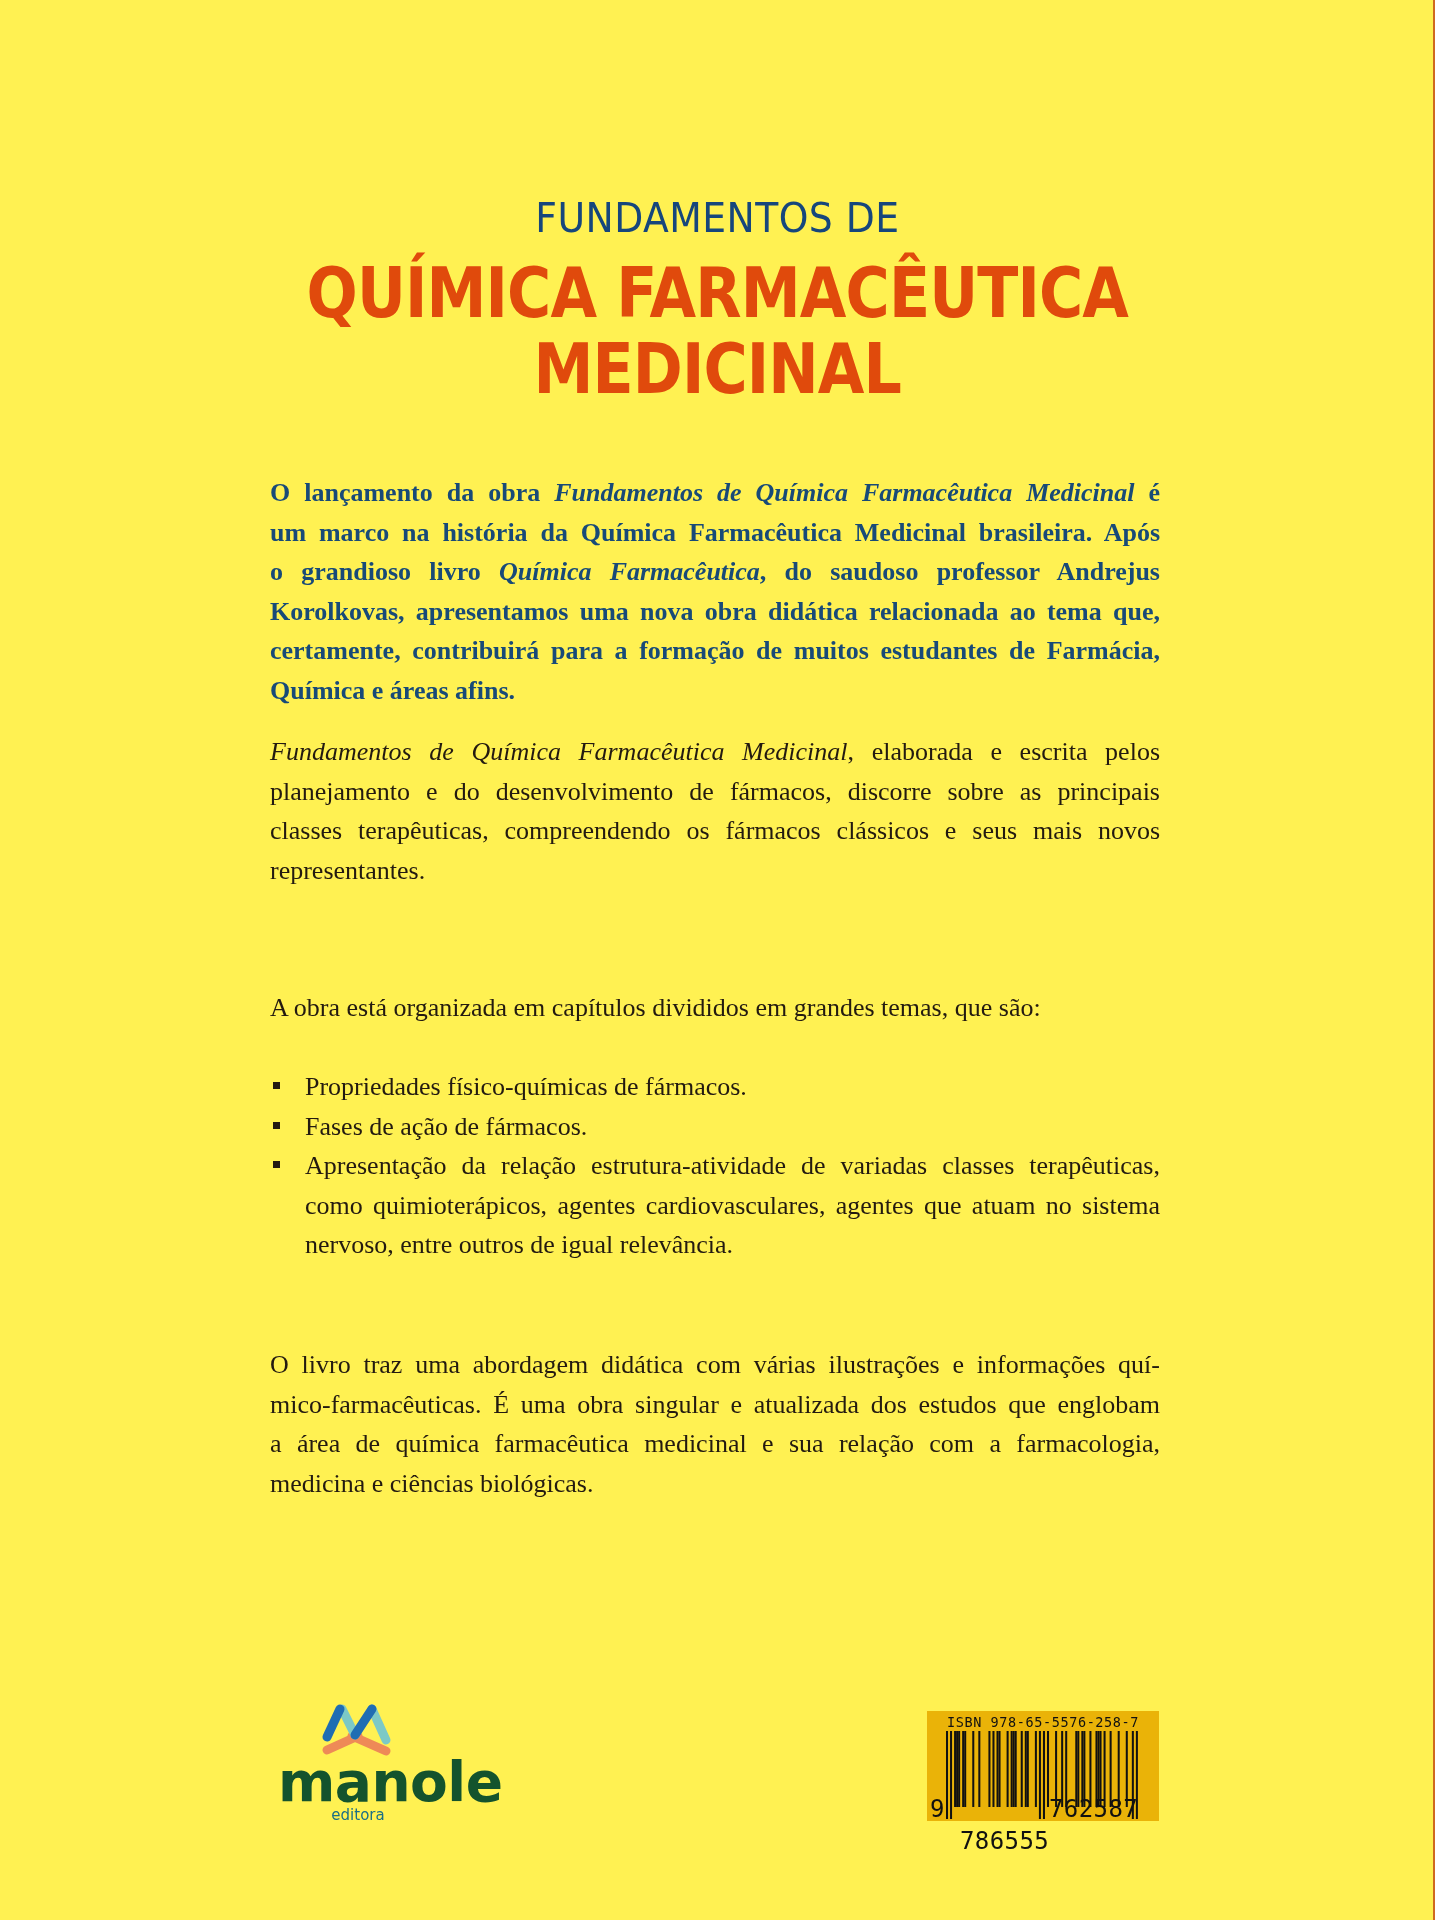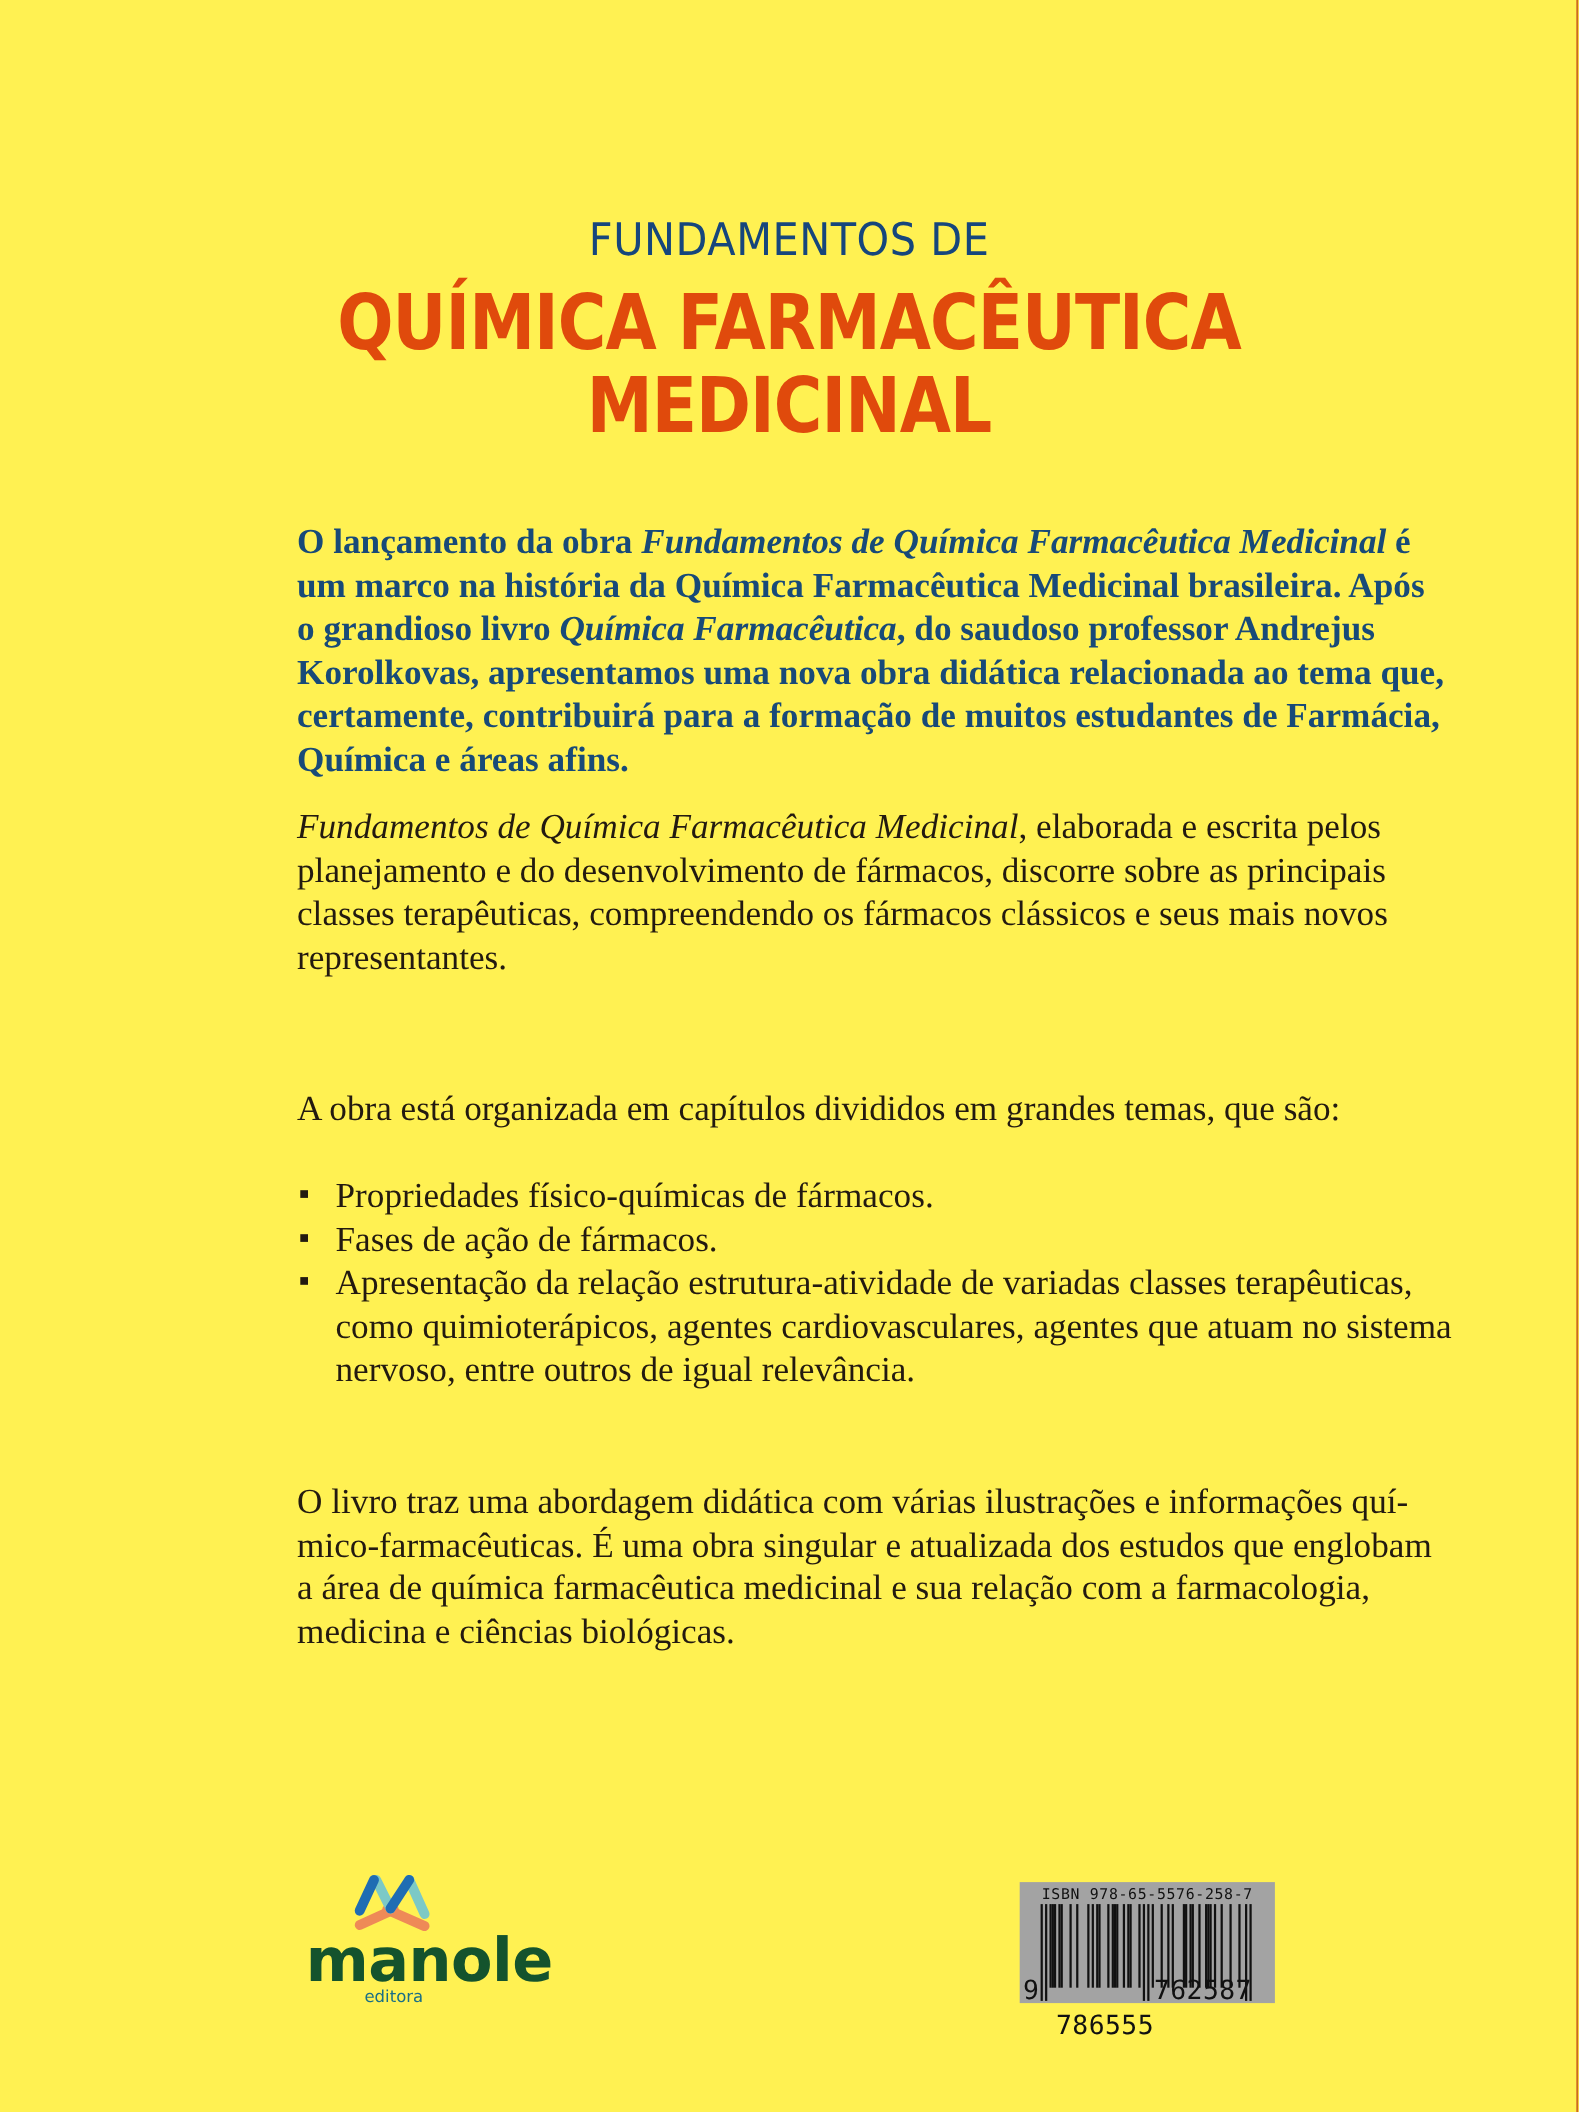--- a/index.html
+++ b/index.html
@@ -21,21 +21,21 @@
     position: absolute; left: 0; width: 1435px; text-align: center;
     font-family: "DejaVu Sans", "Liberation Sans", sans-serif; font-weight: 700;
     font-size: 70px; color: #e04a0c; line-height: 70px; letter-spacing: -1px;
     transform: scaleX(0.86); transform-origin: 716px 0;
   }
   .title-main.l1 { top: 258px; }
   .title-main.l2 { top: 334px; }
 
   .text-col { position: absolute; left: 270px; width: 890px; }
   .line {
-    display: block; height: 39.6px; line-height: 39.6px; font-size: 32px;
+    display: block; height: 39.6px; line-height: 39.6px; font-size: 26px;
     text-align: justify; text-align-last: justify; white-space: nowrap;
   }
   .line.last { text-align-last: left; }
   .line span { white-space: pre; }
   .p-intro .line { color: #184a78; font-weight: 700; }
   .p-body .line { color: #231a10; font-weight: 400; }
   .seg-italic { font-style: italic; }
 
   .list { position: absolute; left: 270px; width: 890px; }
   .list-item { position: relative; padding-left: 35px; }
@@ -49,21 +49,21 @@
     font-family: "DejaVu Sans", "Liberation Sans", sans-serif; font-weight: 700;
     font-size: 55px; color: #14532d; letter-spacing: -0.5px; line-height: 44px;
   }
   .logo-sub {
     position: absolute; left: 0; top: 106px; width: 160px; text-align: center;
     font-family: "DejaVu Sans", "Liberation Sans", sans-serif; font-size: 15px;
     color: #1a6f86; line-height: 18px;
   }
 
   .barcode-box {
-    position: absolute; left: 927px; top: 1711px; width: 232px; height: 110px; background: #a3a3a3;
+    position: absolute; left: 927px; top: 1711px; width: 232px; height: 110px; background: #eab308;
   }
   .isbn-text {
     position: absolute; left: 0; top: 3px; width: 232px; text-align: center;
     font-family: "DejaVu Sans Mono", "Liberation Mono", monospace; font-size: 13.5px;
     color: #111; letter-spacing: 0.6px; line-height: 16px;
   }
   .bars { position: absolute; left: 0; top: 0; }
   .bc-digit {
     position: absolute; top: 86px; font-family: "DejaVu Sans Mono", "Liberation Mono", monospace;
     font-size: 24px; color: #111; line-height: 24px;

